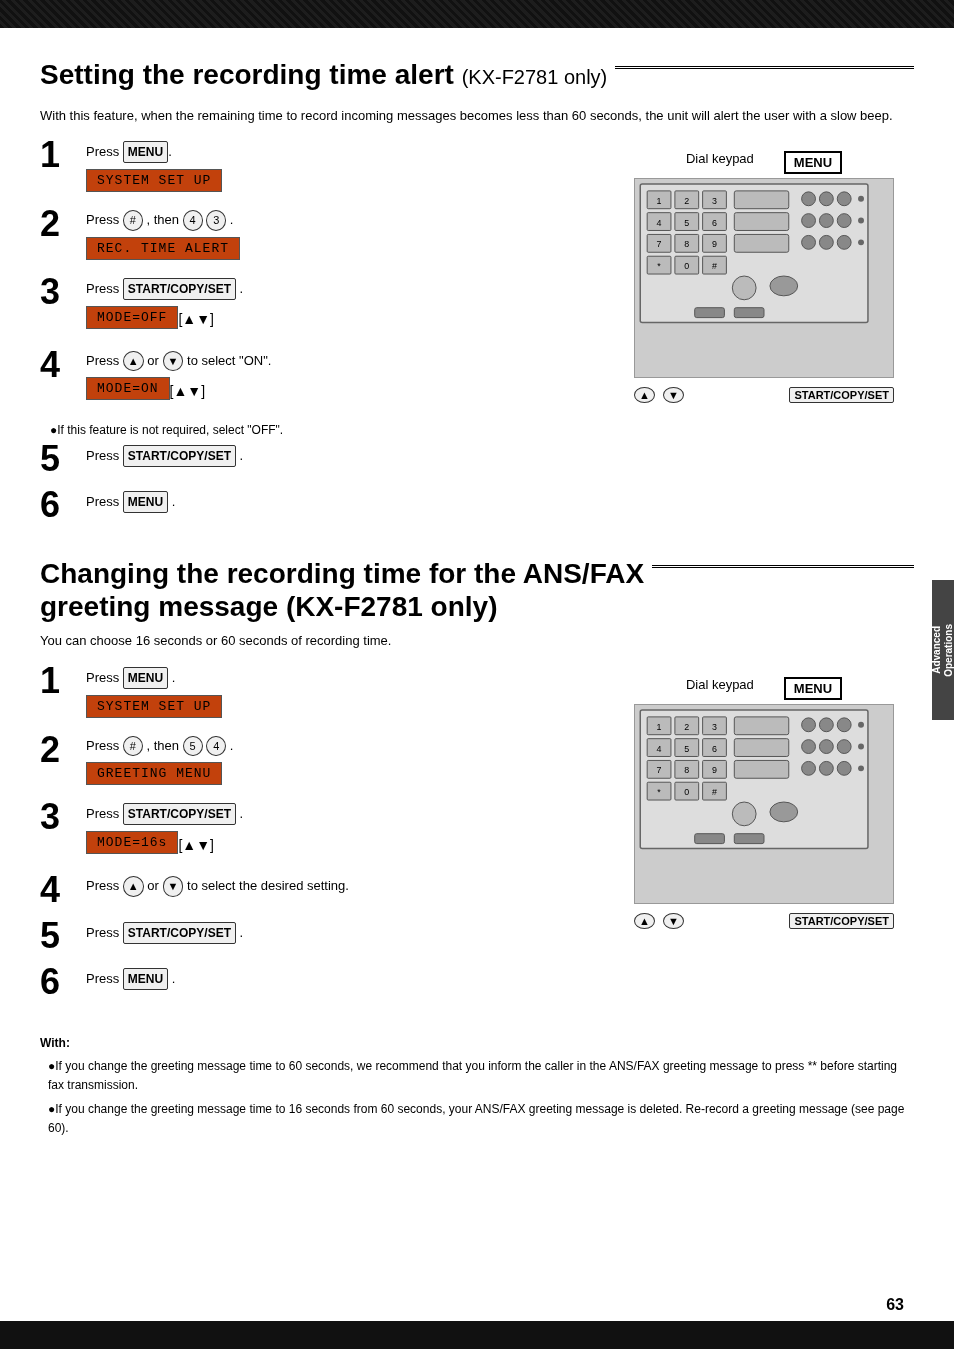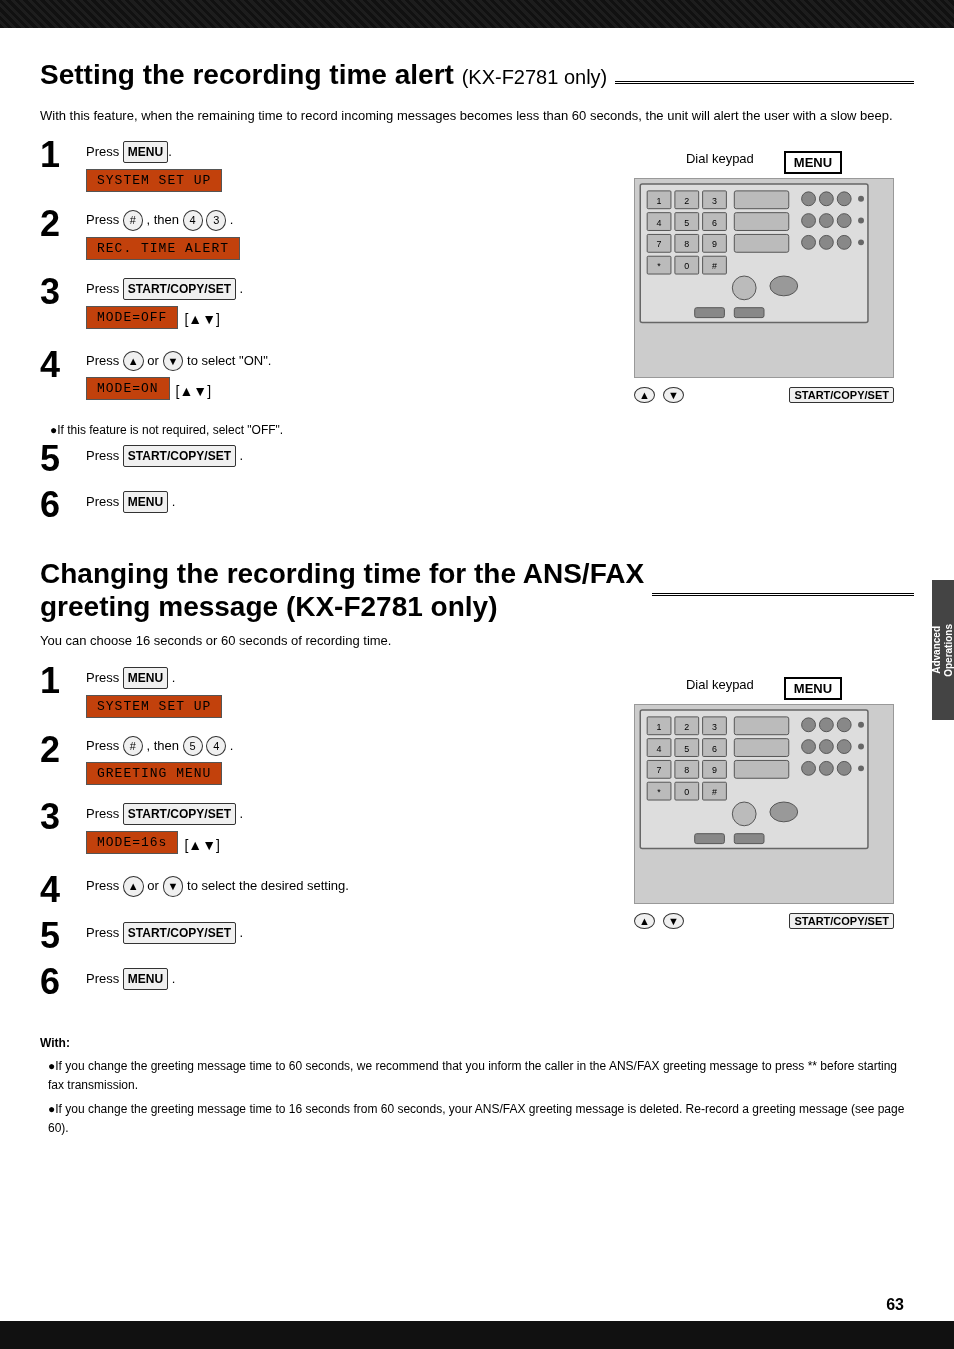--- a/index.html
+++ b/index.html
@@ -163,21 +163,20 @@
       font-size: 11px;
       display: inline-block;
       background: #f0f0f0;
       min-width: 20px;
       text-align: center;
     }
 
     .mode-line {
       display: flex;
       align-items: center;
-      gap: 6px;
       margin-bottom: 4px;
     }
 
     .bullet-note {
       font-size: 12px;
       margin-left: 10px;
       margin-bottom: 6px;
       line-height: 1.4;
     }
 
@@ -216,21 +215,21 @@
       font-weight: bold;
       margin-bottom: 4px;
     }
     .note-bullet {
       margin-left: 8px;
       margin-bottom: 4px;
     }
 
     .title-with-lines {
       display: flex;
-      align-items: center;
+      align-items: flex-start;
       gap: 8px;
       margin-bottom: 6px;
     }
     .title-lines-right {
       flex: 1;
       border-bottom: 3px double #000;
       height: 1px;
       margin-top: 8px;
     }
   </style>

